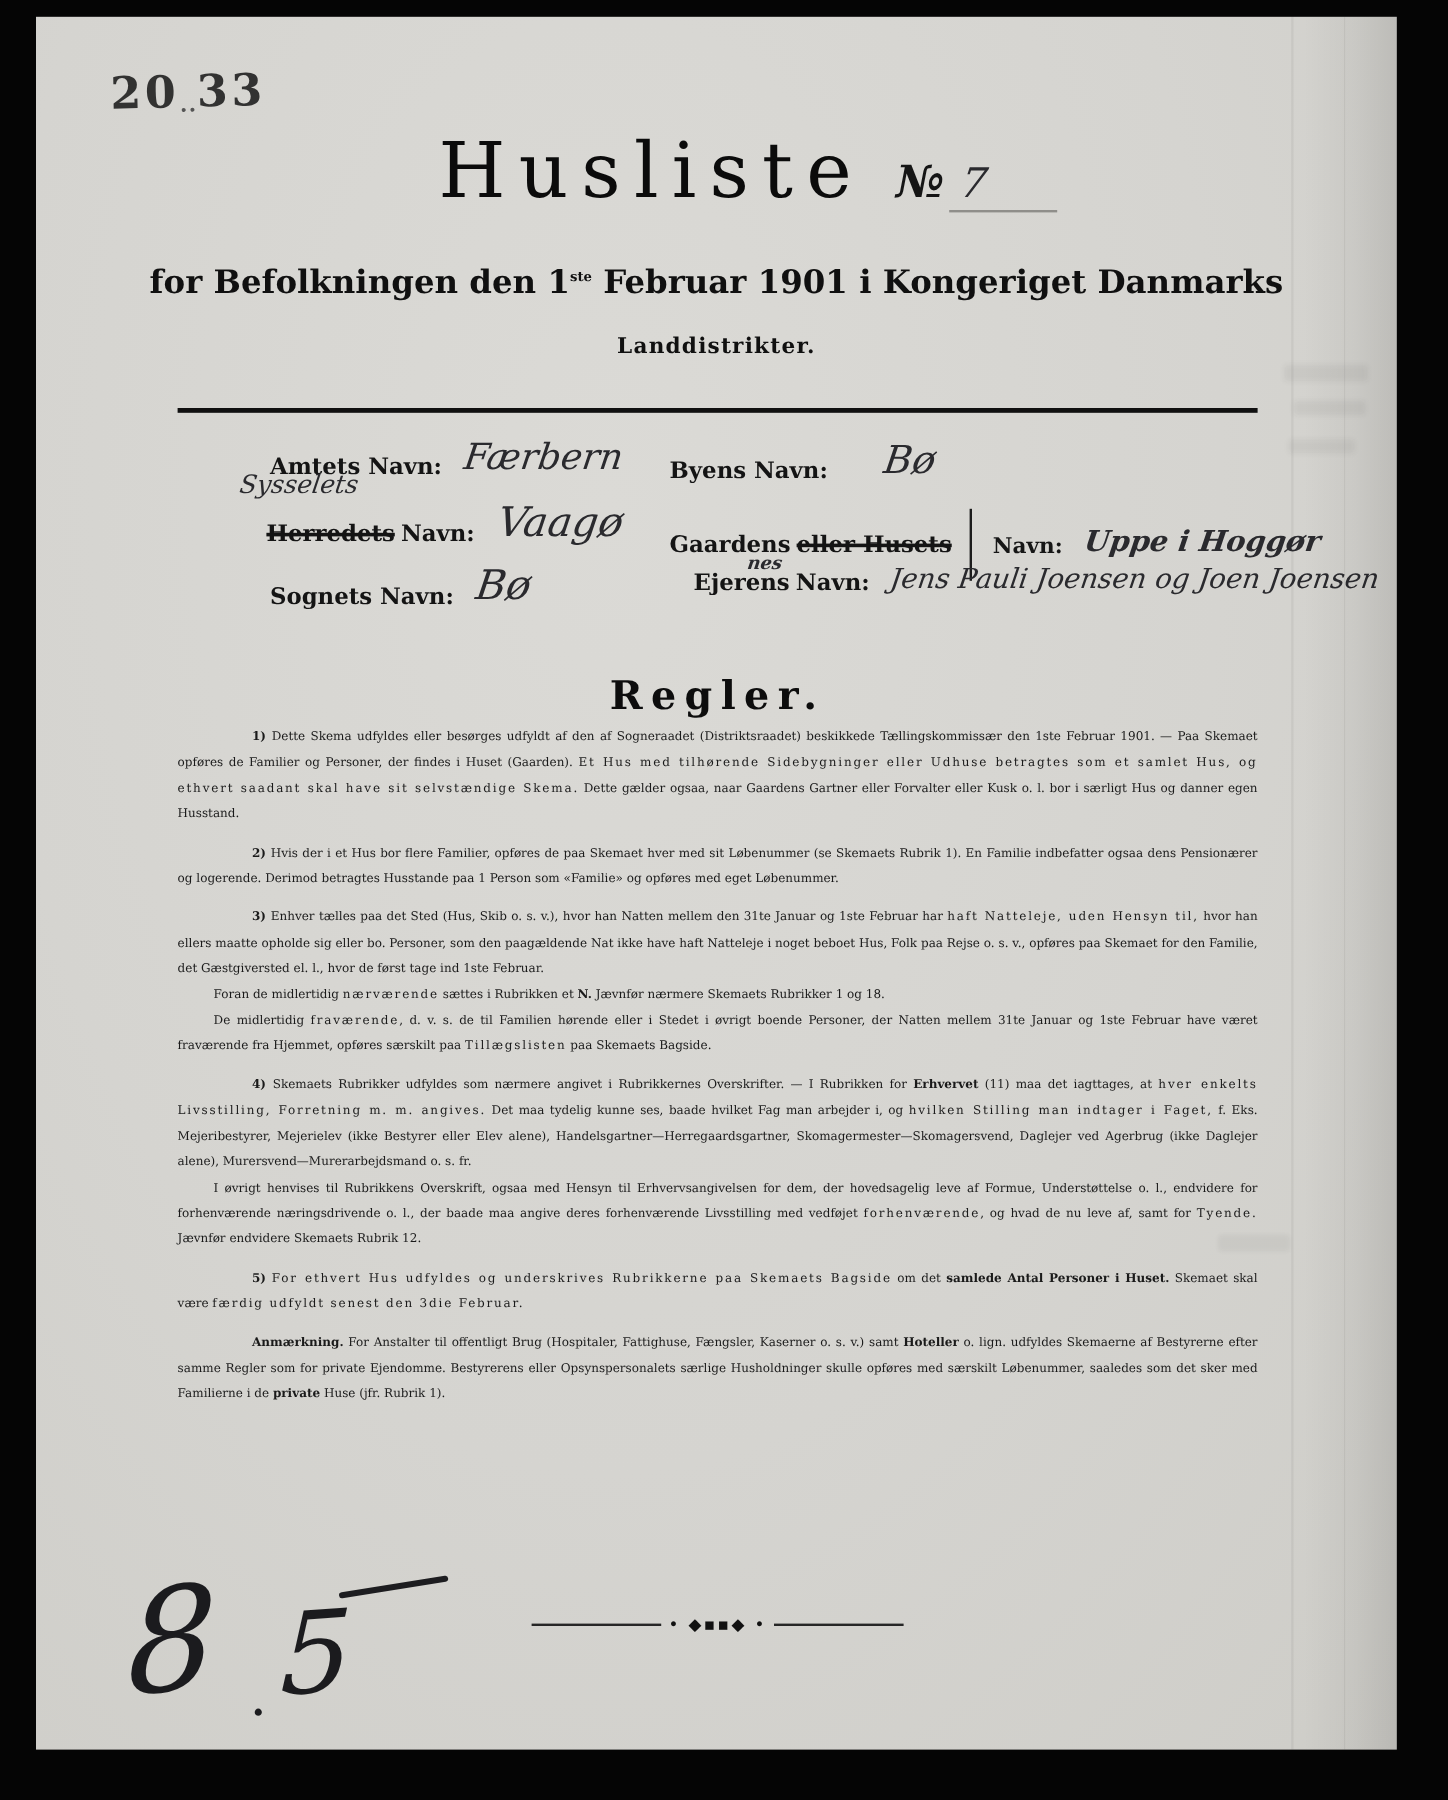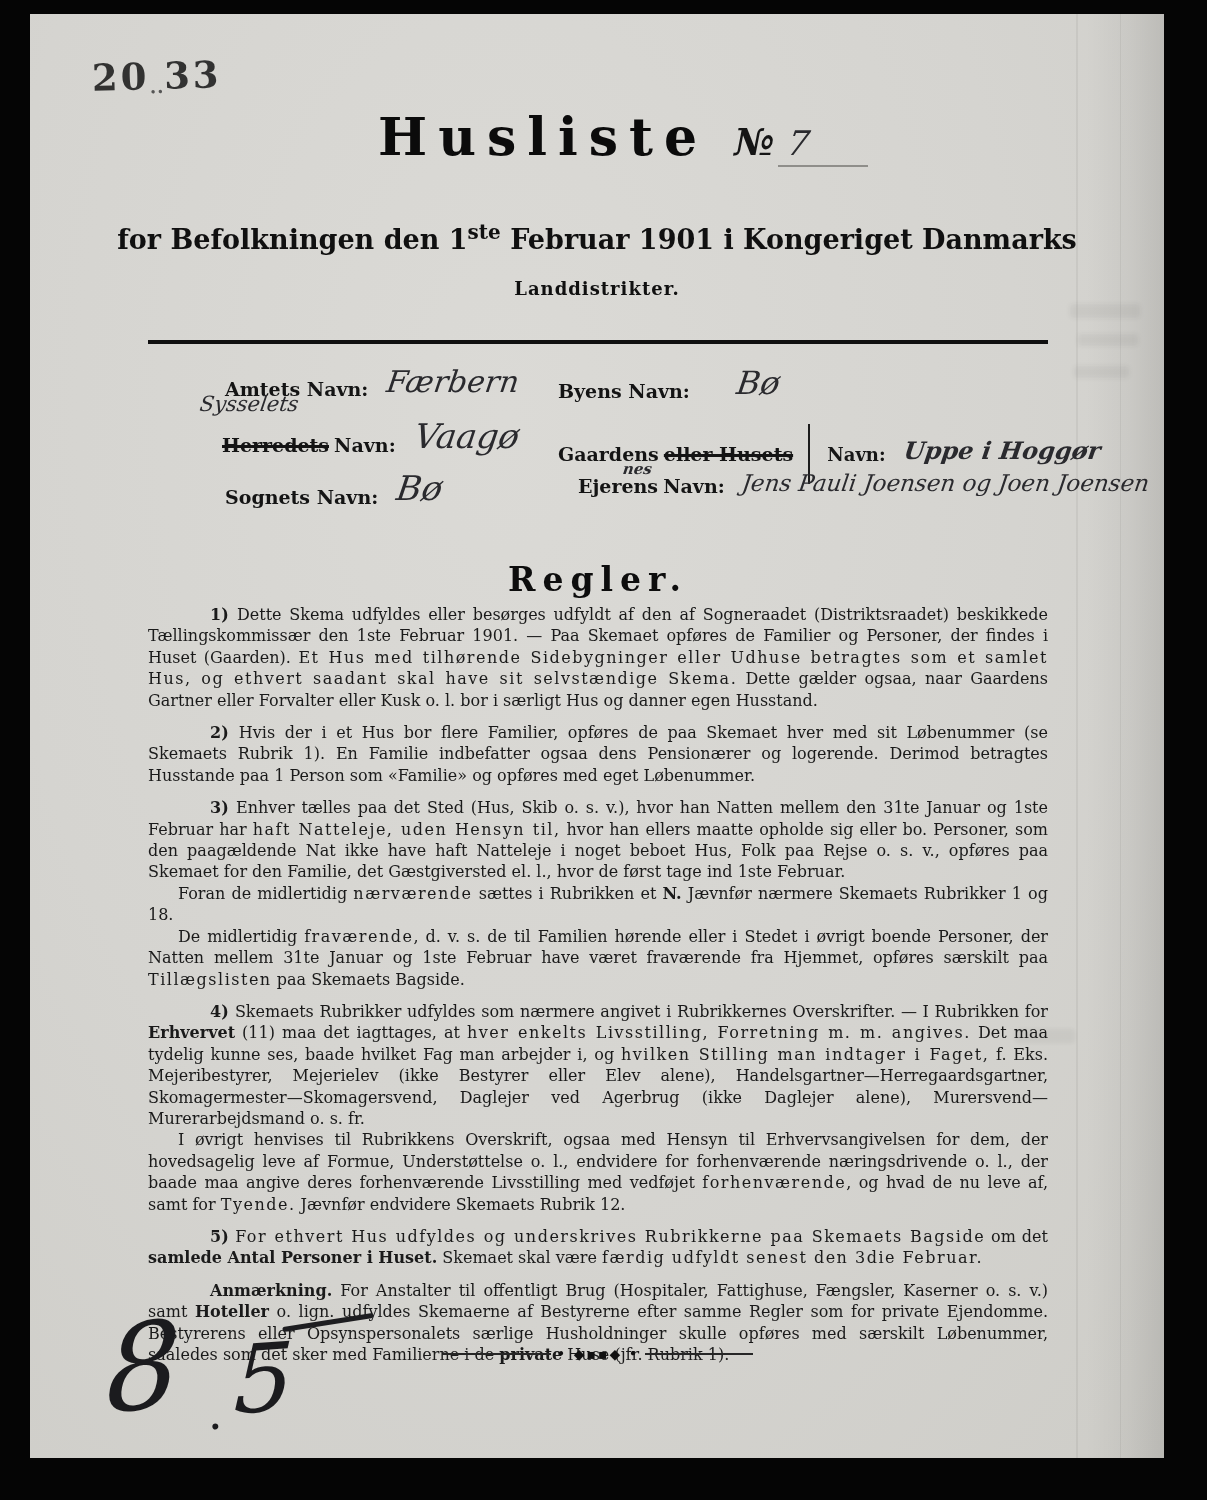--- a/index.html
+++ b/index.html
@@ -23,49 +23,49 @@
 
   
   .stamp{
     position:absolute;left:62px;top:40px;font-size:37px;font-weight:bold;
     color:#1c1c1c;letter-spacing:3px;transform:rotate(-1.5deg);opacity:.88;
   }
   .stamp .dots{font-size:18px;letter-spacing:1px;color:#444;position:relative;top:4px;}
 
   
   .title-row{position:absolute;top:92px;left:0;width:100%;text-align:center;padding-left:26px;white-space:nowrap;}
-  .title-main{font-size:52px;font-weight:bold;letter-spacing:11px;color:#0b0b0b;}
+  .title-main{font-size:64px;font-weight:normal;letter-spacing:11px;color:#0b0b0b;}
   .title-no{font-size:37px;font-weight:bold;font-style:italic;margin-left:26px;color:#151515;}
   .title-num-wrap{display:inline-block;border-bottom:2px solid #8f8e8a;padding:0 58px 2px 10px;margin-left:4px;}
   .hw{font-style:italic;color:#2a2a2e;display:inline-block;transform:skewX(-8deg);}
   .title-number{font-size:34px;}
 
   
   .subtitle1{position:absolute;top:206px;left:0;width:100%;text-align:center;font-size:27px;font-weight:bold;color:#101010;}
-  .subtitle1 sup{font-size:20px;}
+  .subtitle1 sup{font-size:11px;}
   .subtitle2{position:absolute;top:264px;left:0;width:100%;text-align:center;font-size:18px;font-weight:bold;letter-spacing:1px;color:#101010;}
 
   .rule-line{position:absolute;left:118px;top:326px;width:900px;height:4px;background:#101010;}
 
   
   .lbl{font-size:19px;font-weight:bold;color:#141414;white-space:nowrap;}
   .strike{text-decoration:line-through;text-decoration-thickness:2.5px;}
   .frow{position:absolute;white-space:nowrap;}
   .val{font-size:30px;margin-left:14px;position:relative;top:-4px;}
   .val-sm{font-size:24px;margin-left:12px;position:relative;top:-2px;}
   .syssel{position:absolute;left:170px;top:378px;font-size:21px;}
   .ejer-note{position:absolute;top:-15px;left:2px;font-size:15px;}
   .vbar{display:inline-block;width:2px;height:60px;background:#1c1c1c;vertical-align:middle;margin:0 12px 0 10px;}
   .gaard-col{display:inline-block;vertical-align:middle;}
   .gaard-col .gline{font-size:18px;font-weight:bold;line-height:30px;white-space:nowrap;}
 
   
   .rules-head{position:absolute;top:546px;left:118px;width:900px;text-align:center;
     font-size:33px;font-weight:bold;letter-spacing:7px;color:#0d0d0d;}
-  .rules{position:absolute;top:590px;left:118px;width:900px;font-size:16px;line-height:21.4px;
+  .rules{position:absolute;top:590px;left:118px;width:900px;font-size:10px;line-height:21.4px;
     text-align:justify;color:#1a1a1a;}
   .para{margin:0;}
   .para.gap{margin-top:11px;}
   .para.num{text-indent:62px;}
   .para.sub{text-indent:30px;}
   .b{font-weight:bold;}
   .sp{letter-spacing:1.5px;}
 
   
   .ornament{position:absolute;top:1332px;left:118px;width:900px;display:flex;align-items:center;justify-content:center;}

